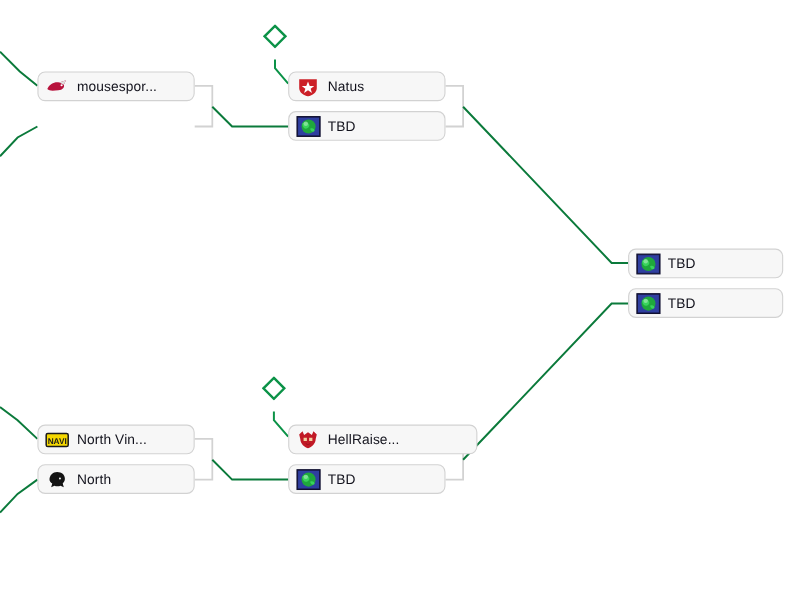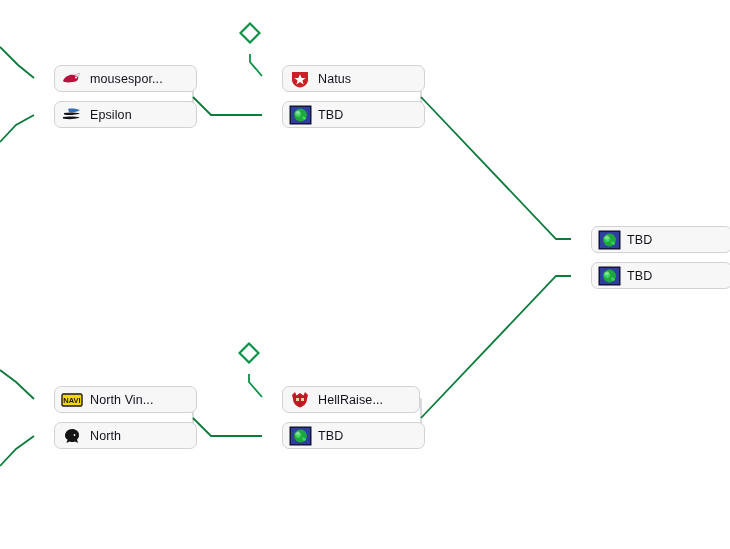--- a/index.html
+++ b/index.html
@@ -29,21 +29,20 @@
     position: absolute;
     box-sizing: border-box;
     height: 27px;
     border: 1px solid #d2d2d2;
     border-radius: 7px;
     background: #f7f7f7;
     display: flex;
     align-items: center;
     padding-left: 5px;
     overflow: hidden;
-    margin-left: 20px;
   }
   .team-logo {
     width: 24px;
     height: 20px;
     flex: 0 0 24px;
     position: relative;
     margin-right: 6px;
   }
   .team-logo svg {
     display: block;
@@ -135,30 +134,20 @@
     <span class="team-logo">
       <svg viewBox="0 0 24 20">
         <path d="M3,12 C5,7 10,5 14,6 L20,4 L18,8 C19,10 17,13 13,13 C9,13.5 5,14 3,12 Z" fill="#b8123c"></path>
         <path d="M14,6 L20,4 L18,8 Z" fill="#e0e0e0"></path>
         <circle cx="16" cy="8.5" r="1" fill="#ffffff"></circle>
       </svg>
     </span>
     <span class="team-name">mousespor...</span>
   </div>
 
-  <div class="team-box" style="left:34px; top:101px; width:143px;">
-    <span class="team-logo">
-      <svg viewBox="0 0 24 20">
-        <path d="M8,4 C12,3 17,4 20,5 C17,7 13,7.5 9,7 Z" fill="#2f6fb5"></path>
-        <path d="M4,8 C9,7 16,7.5 20,8.5 C15,10 9,10.5 4,9.5 Z" fill="#14141a"></path>
-        <path d="M3,12 C8,11 16,11.5 20,12.5 C14,14.5 7,14.5 3,13.5 Z" fill="#14141a"></path>
-      </svg>
-    </span>
-    <span class="team-name">Epsilon</span>
-  </div>
 
   <div class="team-box" style="left:262px; top:65px; width:143px;">
     <span class="team-logo">
       <svg viewBox="0 0 24 20">
         <path d="M4,3 H20 V11 C20,15 16,18 12,18.5 C8,18 4,15 4,11 Z" fill="#cc2027" rx="3"></path>
         <path d="M12,5.2 L13.6,9.1 L17.7,9.1 L14.4,11.6 L15.6,15.5 L12,13.1 L8.4,15.5 L9.6,11.6 L6.3,9.1 L10.4,9.1 Z" fill="#ffffff"></path>
       </svg>
     </span>
     <span class="team-name">Natus</span>
   </div>
@@ -193,21 +182,21 @@
         <path d="M5,10 C5,6 8,3 12,3 C16,3 19,5.5 19,9 C19,11 18,12.5 17,13.5 L18,17 L15,15.5
                  C13.5,16.2 11,16.2 9.5,15.5 L6.5,17 L7.5,13.5 C6,12.8 5,11.6 5,10 Z" fill="#141414"></path>
         <path d="M9,7 C10,5.5 12,5 13,6 L11,8 Z" fill="#141414"></path>
         <circle cx="14.5" cy="9" r="0.9" fill="#f7f7f7"></circle>
         <path d="M16,11 L19,10 L17,12.5 Z" fill="#141414"></path>
       </svg>
     </span>
     <span class="team-name">North</span>
   </div>
 
-  <div class="team-box" style="left:262px; top:386px; width:138px;">
+  <div class="team-box" style="left:262px; top:386px; width:172px;">
     <span class="team-logo">
       <svg viewBox="0 0 24 20">
         <path d="M4,5 L7,2 L8.5,5.5 L12,3 L15.5,5.5 L17,2 L20,5 L19,9
                  C19,13 15.5,16.5 12,17.5 C8.5,16.5 5,13 5,9 Z" fill="#c11a26"></path>
         <path d="M8,8 H11 V11 H8 Z" fill="#f2d0a0"></path>
         <path d="M13,8 H16 V11 H13 Z" fill="#f2d0a0"></path>
         <path d="M9.5,13 C10.5,14.5 13.5,14.5 14.5,13 C13,14 11,14 9.5,13 Z" fill="#7a0d14"></path>
       </svg>
     </span>
     <span class="team-name">HellRaise...</span>

